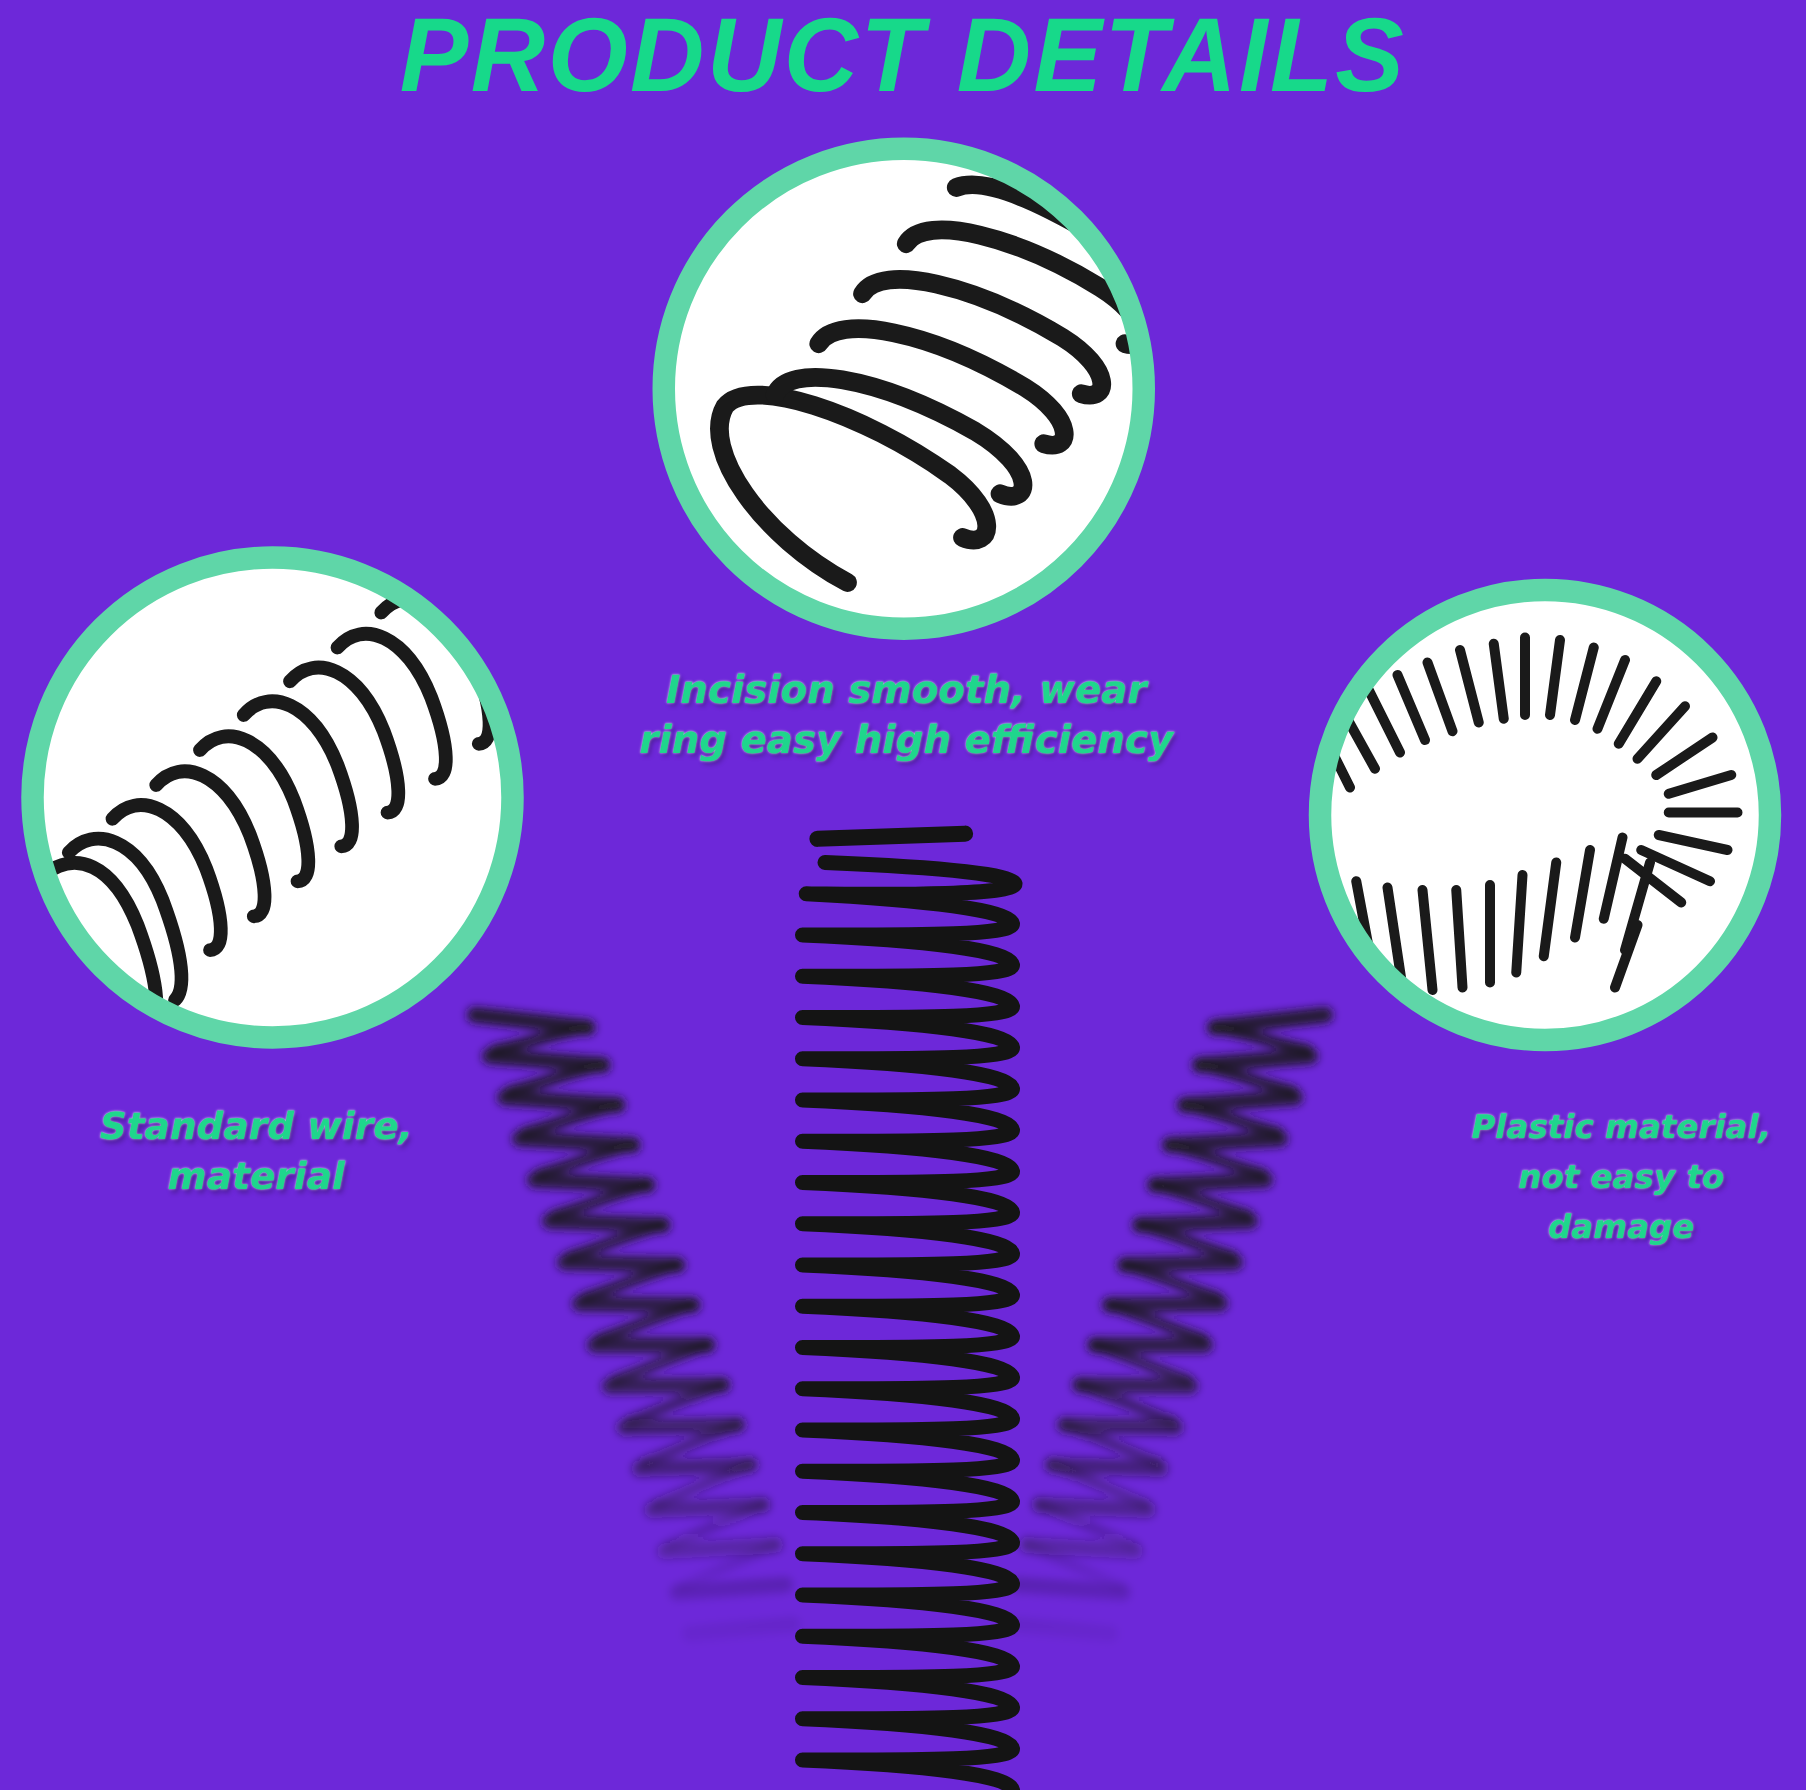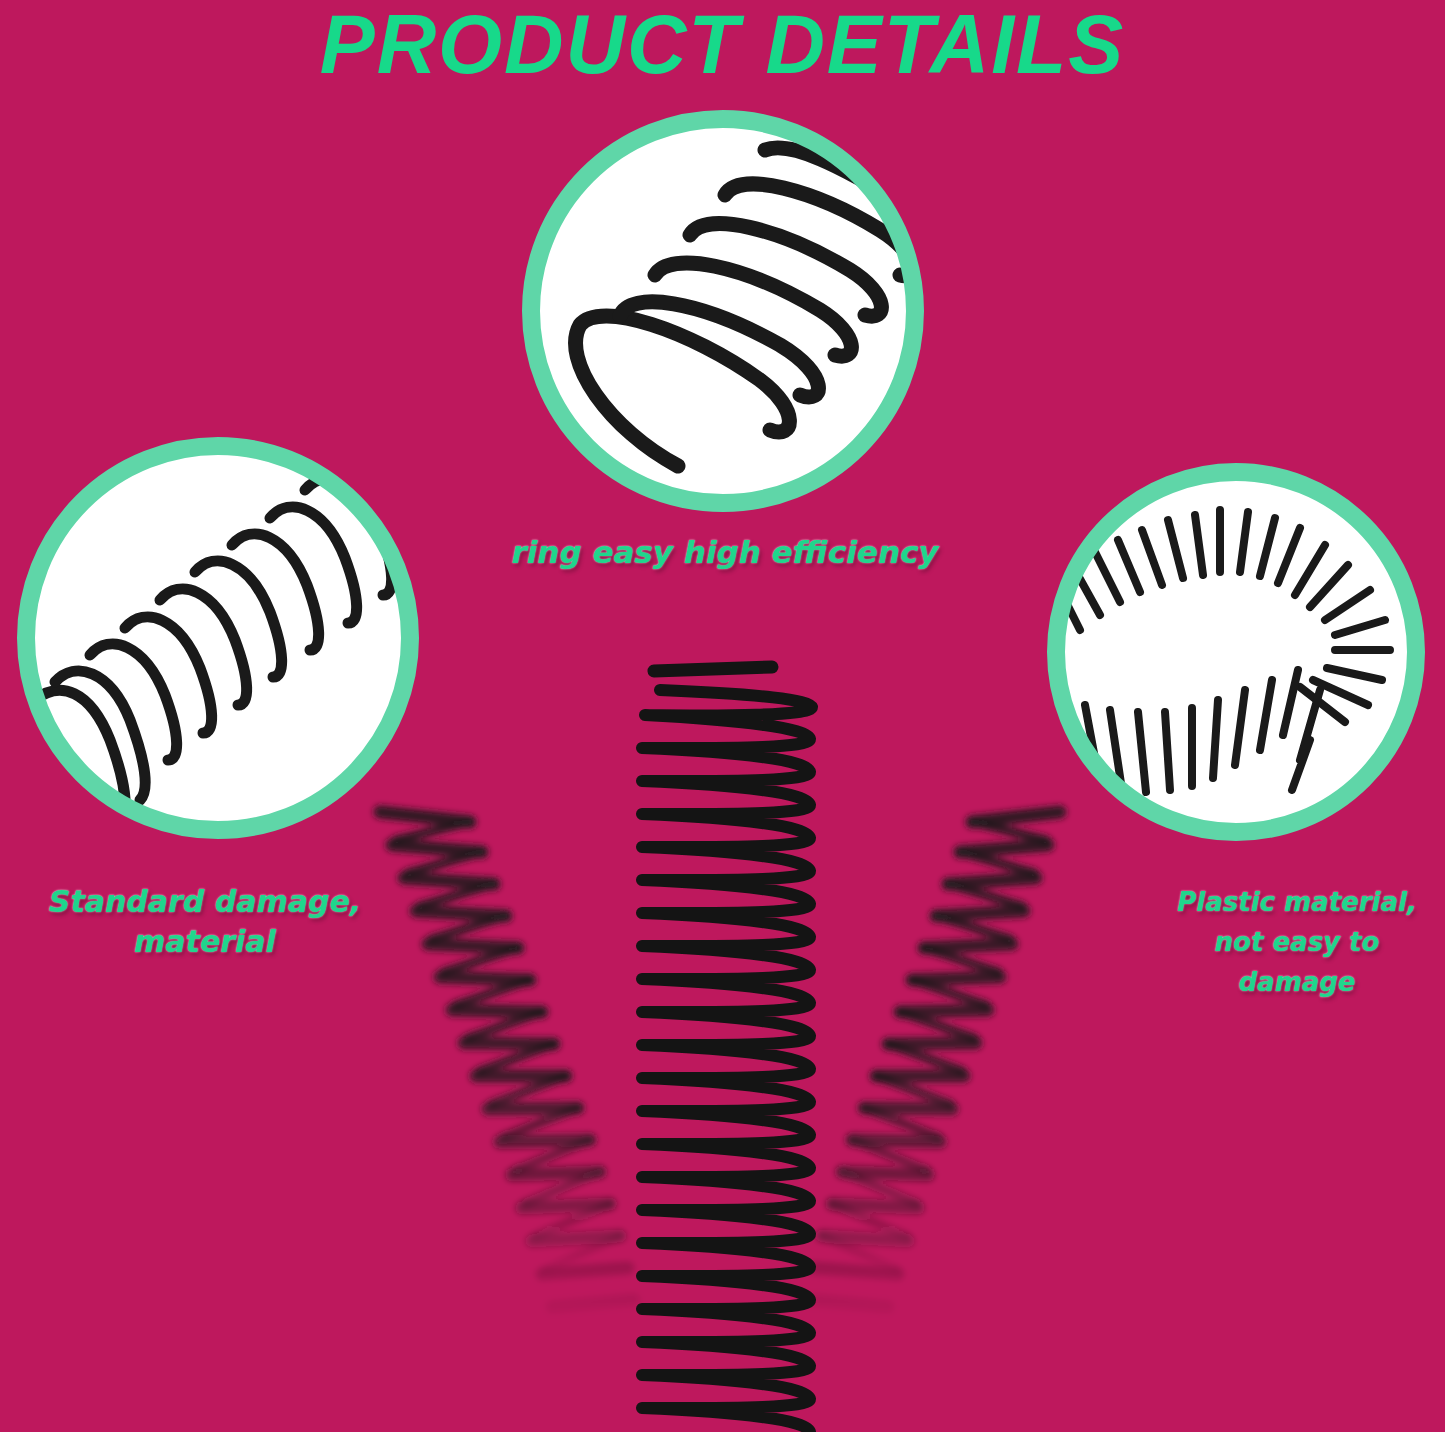--- a/index.html
+++ b/index.html
@@ -1,17 +1,17 @@
 <!DOCTYPE html>
 <html><head>
 <meta charset="utf-8">
 <style>
   * { margin: 0; padding: 0; box-sizing: border-box; }
   html, body { width: 1445px; height: 1432px; background: #ffffff; overflow: hidden; }
-  .canvas { position: relative; width: 1445px; height: 1432px; background: #be185d; }
+  .canvas { position: relative; width: 1445px; height: 1432px; background: #6d28d9; }
   .title {
     position: absolute; left: 0; top: -4px; width: 1445px; text-align: center;
     font-family: "Liberation Sans", sans-serif; font-weight: 700; font-style: italic;
     font-size: 84px; letter-spacing: 2px; color: #17d98a;
     transform: scaleX(0.98);
   }
   .caption {
     position: absolute; text-align: center;
     font-family: "DejaVu Sans", sans-serif; font-weight: 700; font-style: italic;
     color: #1fd68c; line-height: 40px;
@@ -124,25 +124,26 @@
       <g clip-path="url(#clipRight)" fill="none" stroke="#1a1a1a" stroke-width="8" stroke-linecap="round">
         <ellipse cx="1220" cy="630" rx="170" ry="105" stroke-width="0"></ellipse>
         <path d="M1060,590 l20,40 M1075,570 l25,45 M1095,552 l25,50 M1118,540 l22,52 M1142,530 l20,55 M1168,520 l15,58 M1195,515 l8,60 M1220,510 l0,62 M1248,512 l-8,60 M1275,518 l-15,58 M1300,528 l-22,55 M1325,545 l-30,50 M1348,565 l-38,42 M1370,590 l-45,30 M1385,620 l-50,15 M1390,650 l-55,0 M1382,680 l-55,-12 M1368,705 l-55,-25 M1345,722 l-45,-35"></path>
         <path d="M1060,700 l18,80 M1085,705 l15,80 M1110,710 l12,80 M1138,712 l8,80 M1165,712 l5,78 M1192,708 l0,78 M1218,700 l-5,78 M1245,690 l-10,75 M1272,680 l-12,70 M1298,670 l-15,65 M1320,690 l-20,70 M1310,740 l-18,50"></path>
       </g>
       <circle cx="1236" cy="652" r="180" fill="none" stroke="#5fd6a8" stroke-width="18"></circle>
     </g>
   </svg>
 
   <div class="caption cap-top">
+    <span class="line">Incision smooth, wear</span>
     <span class="line">ring easy high efficiency</span>
   </div>
 
   <div class="caption cap-left">
-    <span class="line">Standard damage,</span>
+    <span class="line">Standard wire,</span>
     <span class="line">material</span>
   </div>
 
   <div class="caption cap-right">
     <span class="line">Plastic material,</span>
     <span class="line">not easy to</span>
     <span class="line">damage</span>
   </div>
 
 </div>

